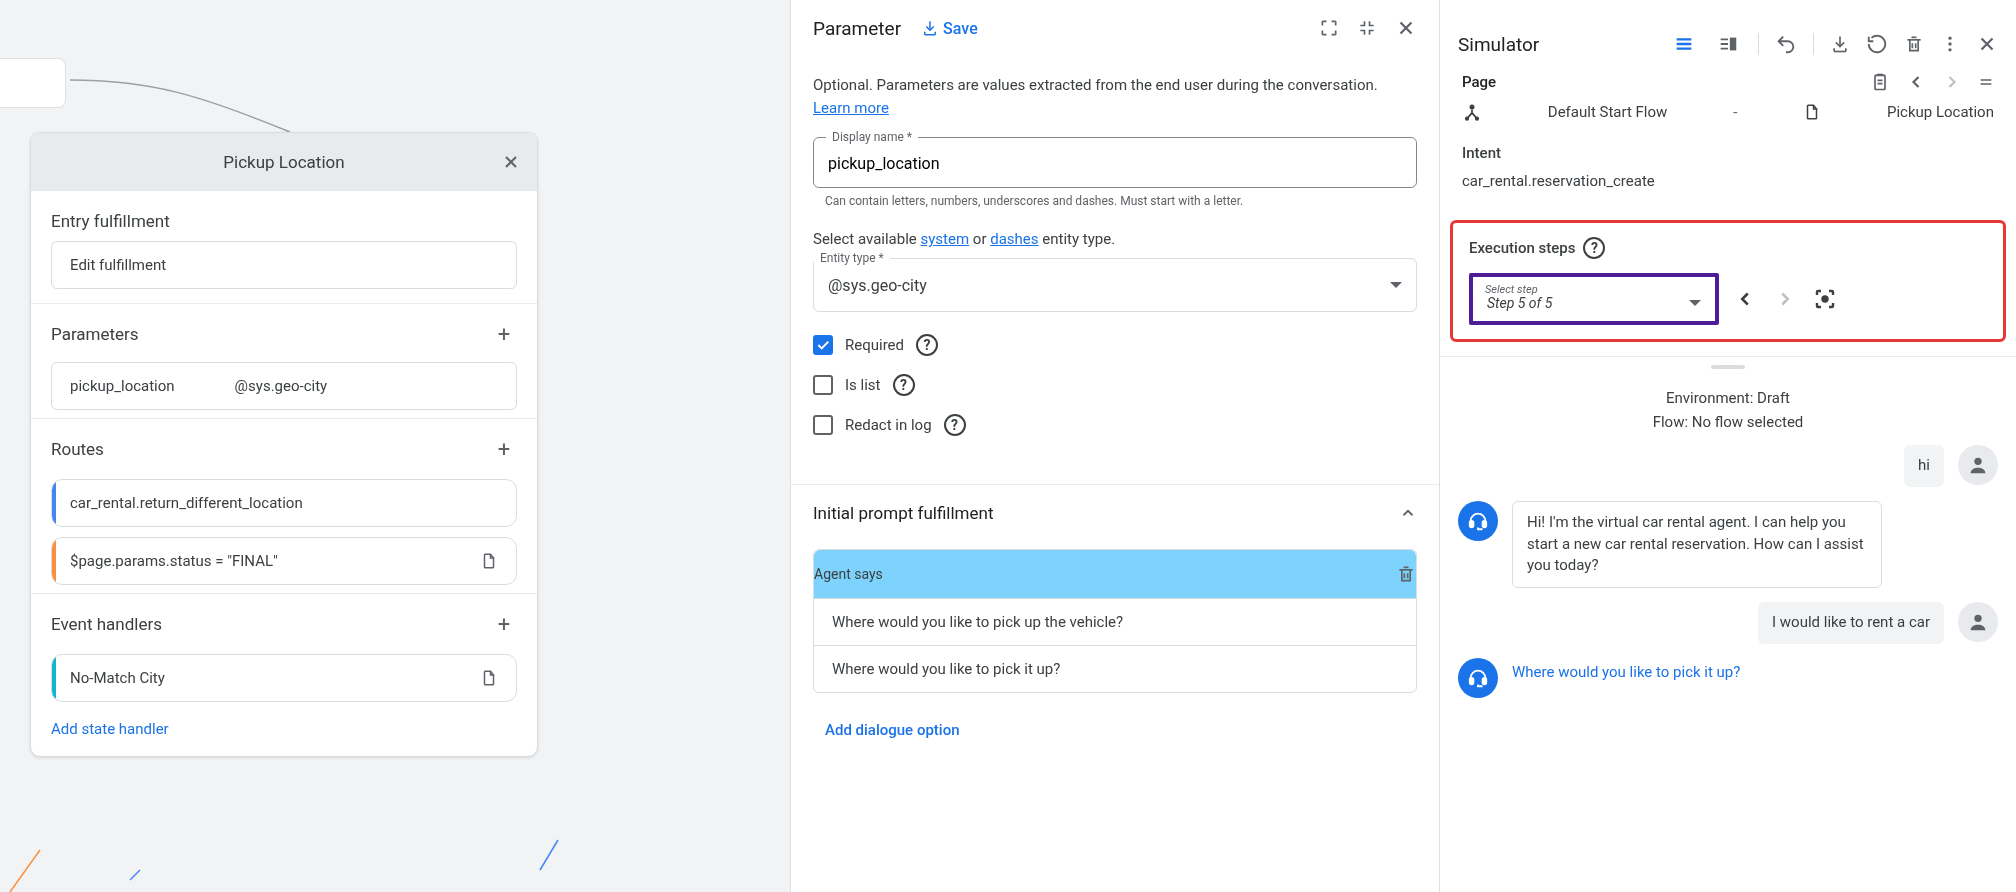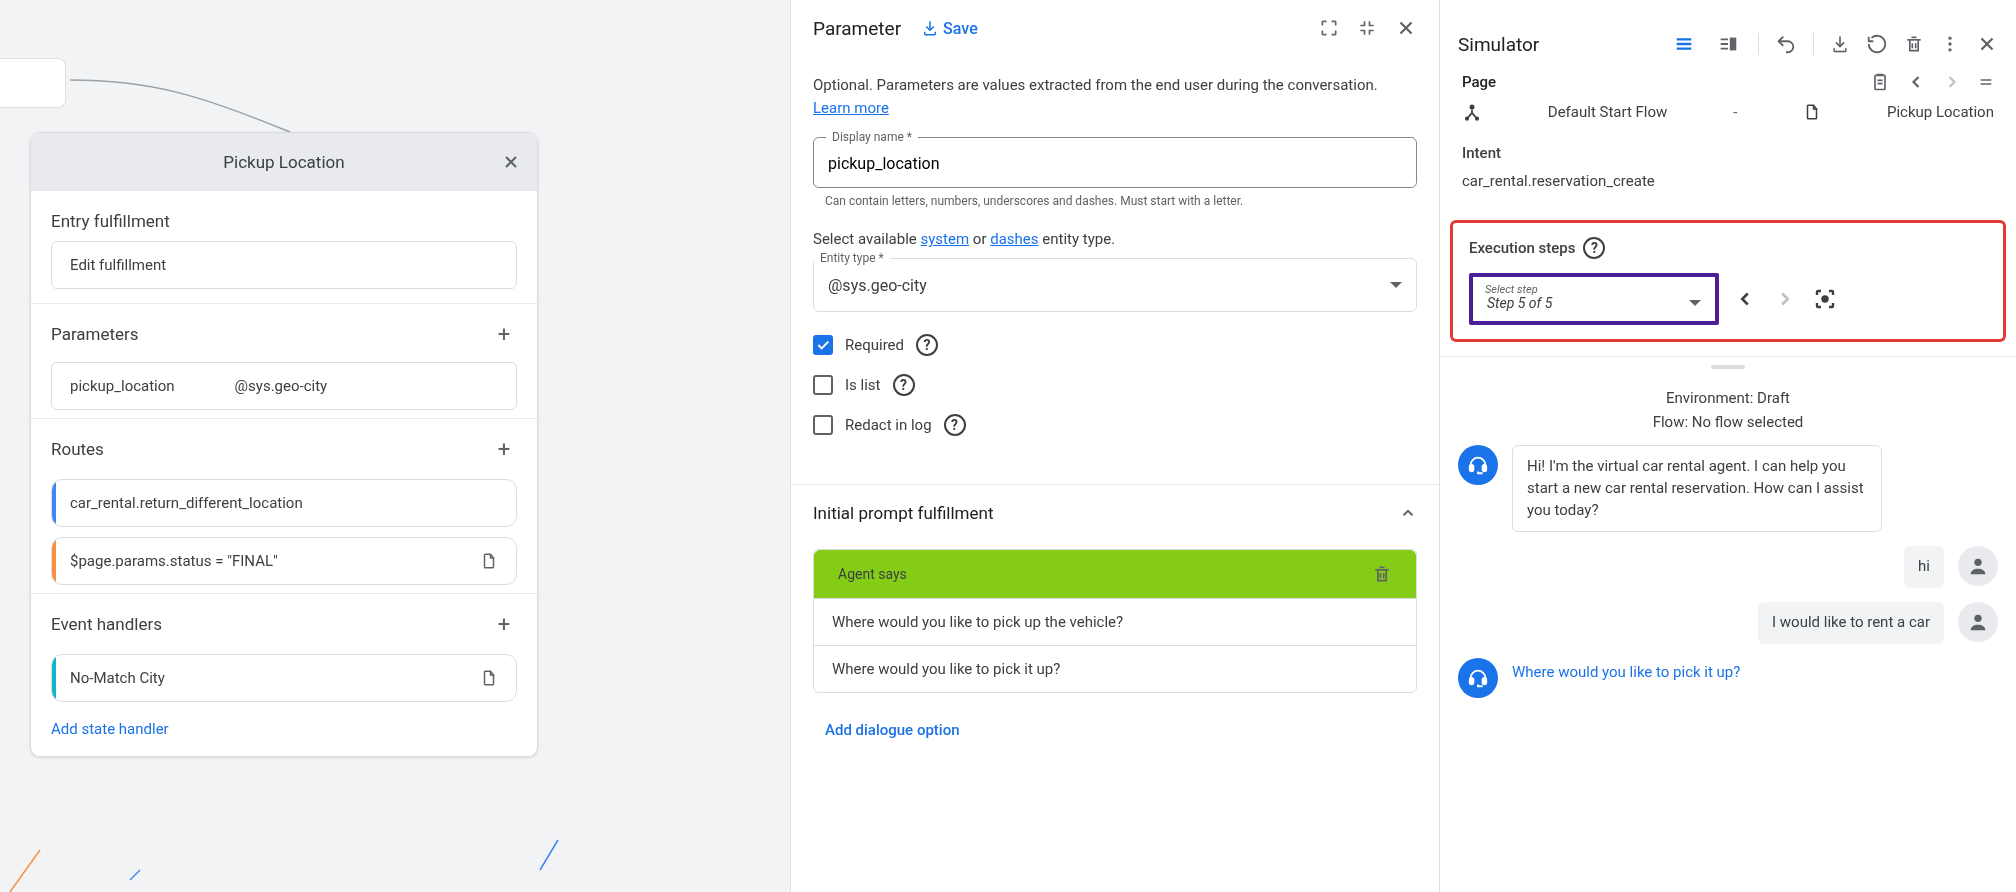--- a/index.html
+++ b/index.html
@@ -74,21 +74,21 @@
   .caret-down{width:0;height:0;border-left:6px solid transparent;border-right:6px solid transparent;border-top:6px solid #5f6368;}
 
   .check-row{display:flex;align-items:center;gap:12px;margin:18px 0;font-size:15px;}
   .chk{width:20px;height:20px;border:2px solid #5f6368;border-radius:3px;display:flex;align-items:center;justify-content:center;cursor:pointer;}
   .chk.checked{border-color:var(--c-link);background:var(--c-link);}
   .chk.checked svg{color:#fff;}
 
   .section-header{display:flex;align-items:center;justify-content:space-between;padding:18px 22px;border-top:1px solid var(--c-border-light);}
   .section-header .st-title{font-size:17px;color:var(--c-text-strong);}
   .agent-says-box{margin:8px 22px 4px;border:1px solid #dadce0;border-radius:6px;}
-  .agent-says-head{display:flex;justify-content:space-between;align-items:center;padding:14px 24px;background:#84cc16;border-radius:6px 6px 0 0;}
+  .agent-says-head{display:flex;justify-content:space-between;align-items:center;padding:14px 0;background:#7dd3fc;border-radius:6px 6px 0 0;}
   .dialogue-row{border-top:1px solid #dadce0;font-size:15px;padding:14px 18px;}
   .dialogue-row.placeholder{color:#80868b;}
   .add-opt{color:var(--c-link);font-size:15px;font-weight:500;padding:24px 22px;cursor:pointer;margin-left:12px;}
 
   
   .sim-panel{flex:1;background:#fff;display:flex;flex-direction:column;}
   .sim-toolbar{display:flex;align-items:flex-end;height:56px;padding:0 18px;gap:14px;}
   .sim-title{font-size:19px;color:var(--c-text-strong);flex:0 0 auto;}
   .sim-tb-group{display:flex;align-items:center;gap:16px;}
   .sim-tb-sep{width:1px;height:22px;background:#dadce0;}
@@ -467,43 +467,43 @@
 
     <div class="divider"></div>
     <div class="drag-handle">
         <div class="h"></div>
       </div>
 
     <div class="conv">
       <div class="env-line">Environment: Draft</div>
       <div class="env-line">Flow: No flow selected</div>
 
+      <div class="msg-row user">
+        <div class="bubble user">hi</div>
+        <div class="avatar">
+          <svg width="22" height="22" viewBox="0 0 24 24" fill="currentColor">
+              <circle cx="12" cy="8" r="4"></circle>
+              <path d="M4 21c0-4 4-6 8-6s8 2 8 6"></path>
+            </svg>
+        </div>
+      </div>
+
       <div class="msg-row">
         <div class="avatar agent">
           <svg width="22" height="22" viewBox="0 0 24 24" fill="none" stroke="currentColor" stroke-width="2">
               <path d="M4 13v-1a8 8 0 0 1 16 0v1"></path>
               <rect x="3" y="12" width="4" height="7" rx="2" fill="currentColor"></rect>
               <rect x="17" y="12" width="4" height="7" rx="2" fill="currentColor"></rect>
               <path d="M12 19v2h5"></path>
             </svg>
         </div>
         <div class="bubble agent">Hi! I'm the virtual car rental agent. I can help you start a new car rental reservation. How can I assist you today?</div>
       </div>
 
       <div class="msg-row user">
-        <div class="bubble user">hi</div>
-        <div class="avatar">
-          <svg width="22" height="22" viewBox="0 0 24 24" fill="currentColor">
-              <circle cx="12" cy="8" r="4"></circle>
-              <path d="M4 21c0-4 4-6 8-6s8 2 8 6"></path>
-            </svg>
-        </div>
-      </div>
-
-      <div class="msg-row user">
         <div class="bubble user">I would like to rent a car</div>
         <div class="avatar">
           <svg width="22" height="22" viewBox="0 0 24 24" fill="currentColor">
               <circle cx="12" cy="8" r="4"></circle>
               <path d="M4 21c0-4 4-6 8-6s8 2 8 6"></path>
             </svg>
         </div>
       </div>
 
       <div class="msg-row">

